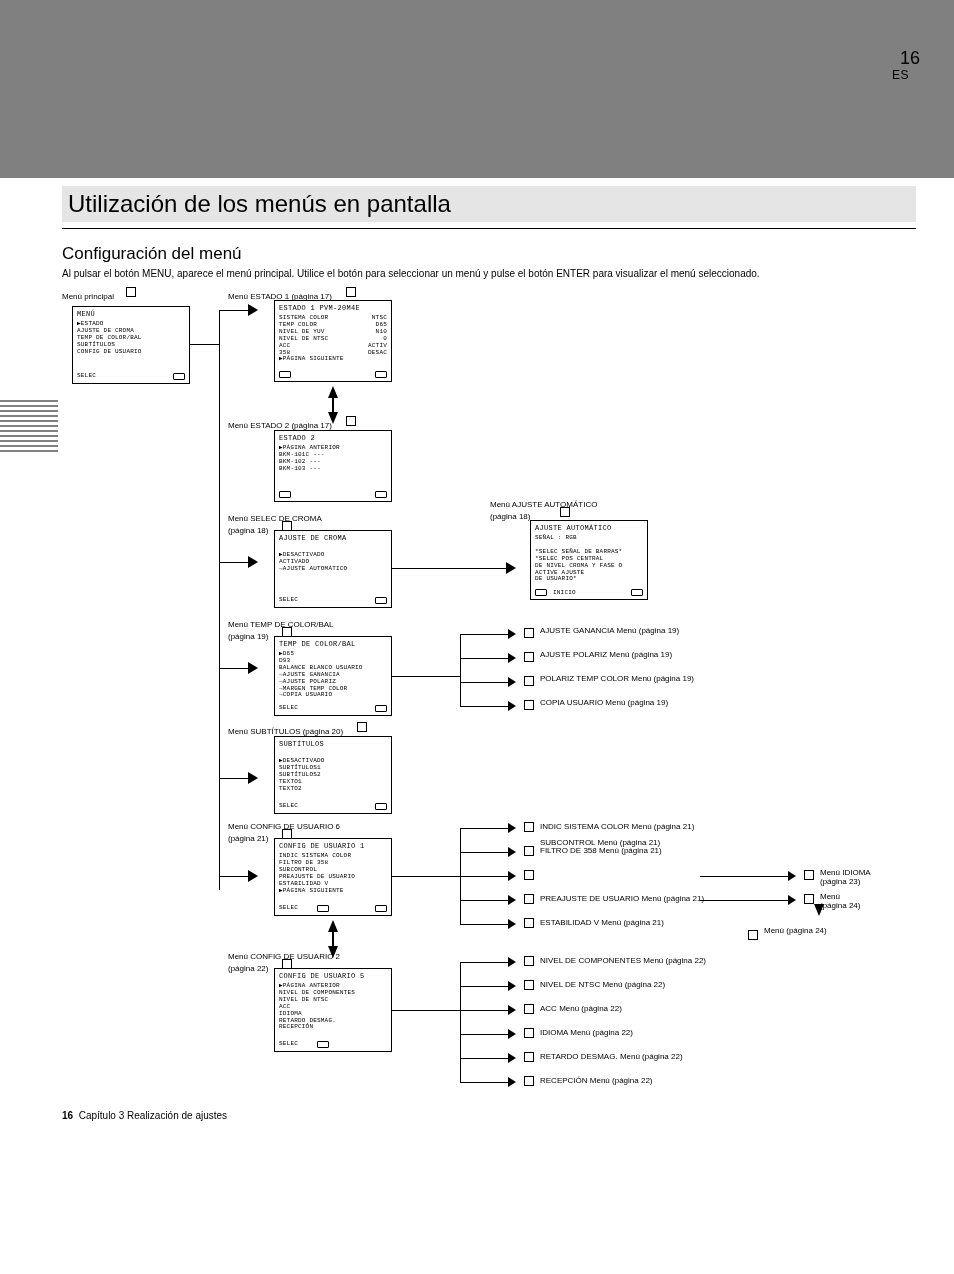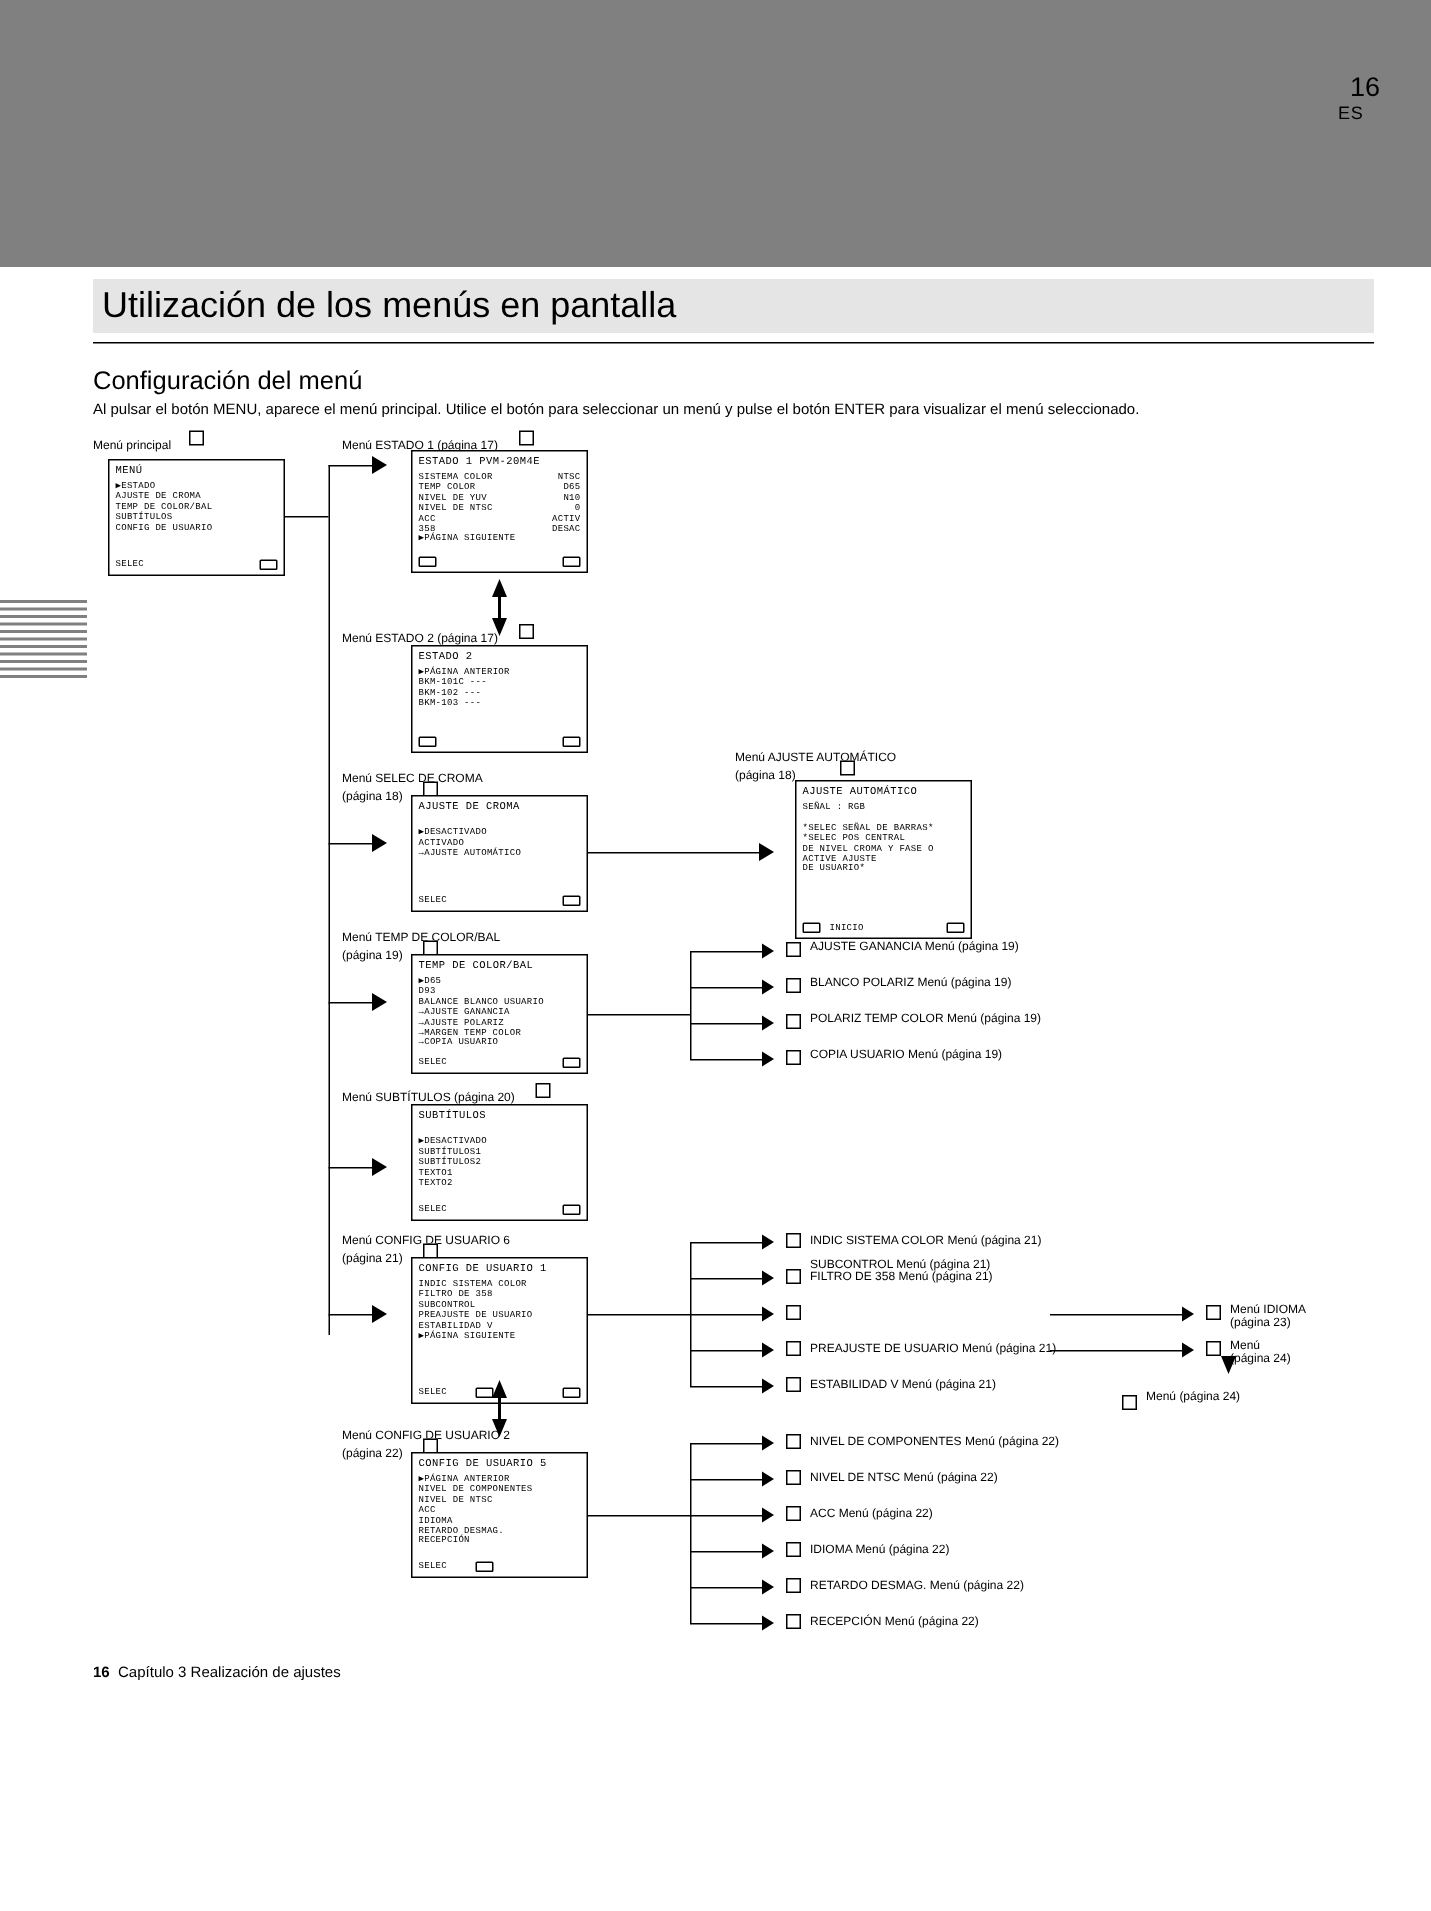--- a/index.html
+++ b/index.html
@@ -110,21 +110,21 @@
   <div>▶DESACTIVADO</div>
   <div> ACTIVADO</div>
   <div> →AJUSTE AUTOMÁTICO</div>
   <div style="position:absolute;bottom:3px;left:4px">  SELEC</div>
   <span class="enter" style="position:absolute;bottom:3px;right:4px"></span>
 </div>
 <div class="line" style="left:392px;top:568px;width:116px;height:1px"></div>
 <div class="arrow" style="left:506px;top:562px"></div>
 
 <div class="txt" style="left:490px;top:500px;width:220px"><span>Menú AJUSTE AUTOMÁTICO</span><br><span>(página 18)</span><div class="sq" style="left:30px;top:-2px;position:relative;display:inline-block"></div></div>
-<div class="shot" style="position:absolute;left:530px;top:520px;width:118px;height:106px">
+<div class="shot" style="position:absolute;left:530px;top:520px;width:118px;height:80px">
   <div class="tl">AJUSTE AUTOMÁTICO</div>
   <div>SEÑAL :  RGB</div><br>
   <div>*SELEC SEÑAL DE BARRAS*</div>
   <div>*SELEC POS CENTRAL</div>
   <div>DE NIVEL CROMA Y FASE O</div>
   <div>ACTIVE AJUSTE</div>
   <div>DE USUARIO*</div>
   <span class="enter" style="position:absolute;bottom:3px;left:4px"></span>
   <span style="position:absolute;bottom:2px;left:22px">   INICIO</span>
   <span class="enter" style="position:absolute;bottom:3px;right:4px"></span>
@@ -154,42 +154,42 @@
 <div class="arrowR" style="left:508px;top:653px"></div>
 <div class="line" style="left:460px;top:682px;width:50px;height:1px"></div>
 <div class="arrowR" style="left:508px;top:677px"></div>
 <div class="line" style="left:460px;top:706px;width:50px;height:1px"></div>
 <div class="arrowR" style="left:508px;top:701px"></div>
 <div class="sq" style="left:524px;top:628px"></div>
 <div class="sq" style="left:524px;top:652px"></div>
 <div class="sq" style="left:524px;top:676px"></div>
 <div class="sq" style="left:524px;top:700px"></div>
 <div class="txt" style="left:540px;top:626px"><span>AJUSTE GANANCIA</span> <span>Menú (página 19)</span></div>
-<div class="txt" style="left:540px;top:650px"><span>BLANCO POLARIZ</span> <span>Menú (página 19)</span></div>
+<div class="txt" style="left:540px;top:650px"><span>AJUSTE POLARIZ</span> <span>Menú (página 19)</span></div>
 <div class="txt" style="left:540px;top:674px"><span>POLARIZ TEMP COLOR</span> <span>Menú (página 19)</span></div>
 <div class="txt" style="left:540px;top:698px"><span>COPIA USUARIO</span> <span>Menú (página 19)</span></div>
 
 <div class="line" style="left:219px;top:778px;width:31px;height:1px"></div>
 <div class="arrow" style="left:248px;top:772px"></div>
 <div class="txt" style="left:228px;top:724px;width:200px"><span>Menú SUBTÍTULOS</span> <span>(página 20)</span><div class="sq" style="left:14px;top:-2px;position:relative;display:inline-block"></div></div>
 <div class="shot" style="position:absolute;left:274px;top:736px;width:118px;height:78px">
   <div class="tl">SUBTÍTULOS</div><br>
   <div>▶DESACTIVADO</div>
   <div> SUBTÍTULOS1</div>
   <div> SUBTÍTULOS2</div>
   <div> TEXTO1</div>
   <div> TEXTO2</div>
   <div style="position:absolute;bottom:3px;left:4px">  SELEC</div>
   <span class="enter" style="position:absolute;bottom:3px;right:4px"></span>
 </div>
 
 <div class="line" style="left:219px;top:876px;width:31px;height:1px"></div>
 <div class="arrow" style="left:248px;top:870px"></div>
 <div class="txt" style="left:228px;top:822px;width:220px"><span>Menú CONFIG DE USUARIO 6</span><br><span>(página 21)</span><div class="sq" style="left:14px;top:-2px;position:relative;display:inline-block"></div></div>
-<div class="shot" style="position:absolute;left:274px;top:838px;width:118px;height:98px">
+<div class="shot" style="position:absolute;left:274px;top:838px;width:118px;height:78px">
   <div class="tl">CONFIG DE USUARIO 1</div>
   <div> INDIC SISTEMA COLOR</div>
   <div> FILTRO DE 358</div>
   <div> SUBCONTROL</div>
   <div> PREAJUSTE DE USUARIO</div>
   <div> ESTABILIDAD V</div>
   <div>▶PÁGINA SIGUIENTE</div>
   <div style="position:absolute;bottom:3px;left:4px">  SELEC</div>
   <span class="enter" style="position:absolute;bottom:3px;left:42px"></span>
   <span class="enter" style="position:absolute;bottom:3px;right:4px"></span>

